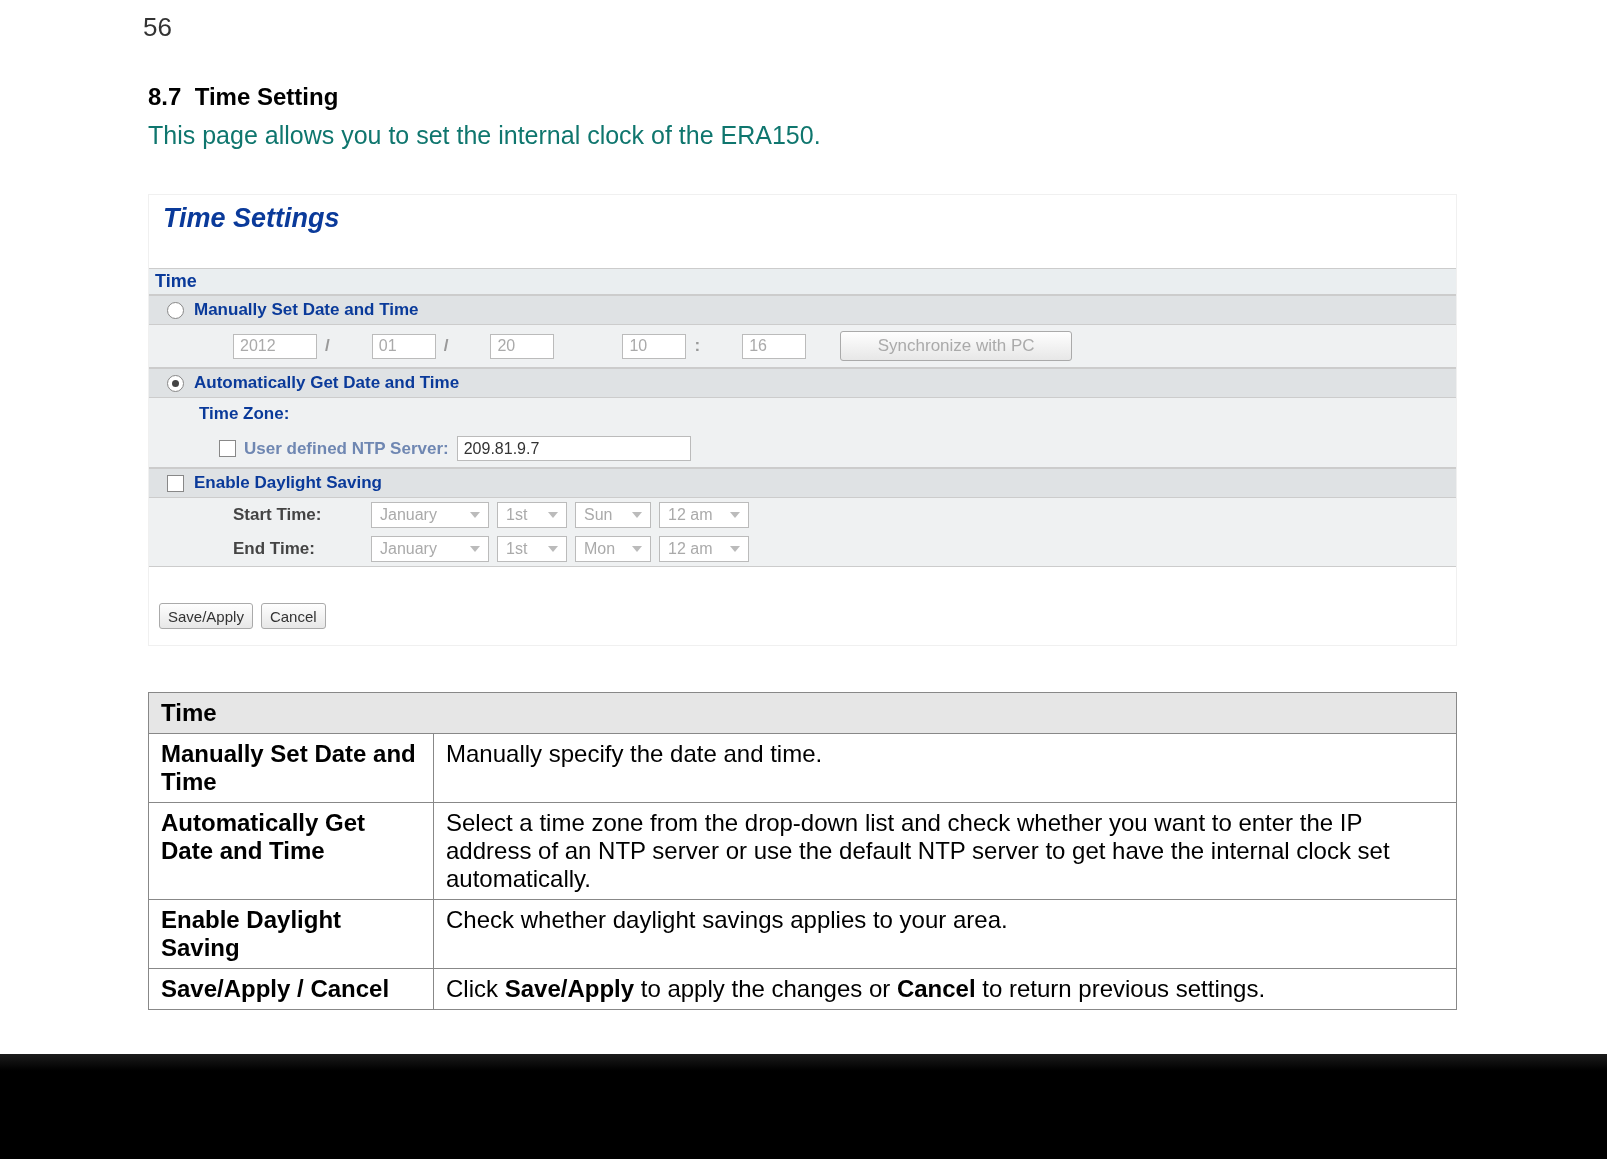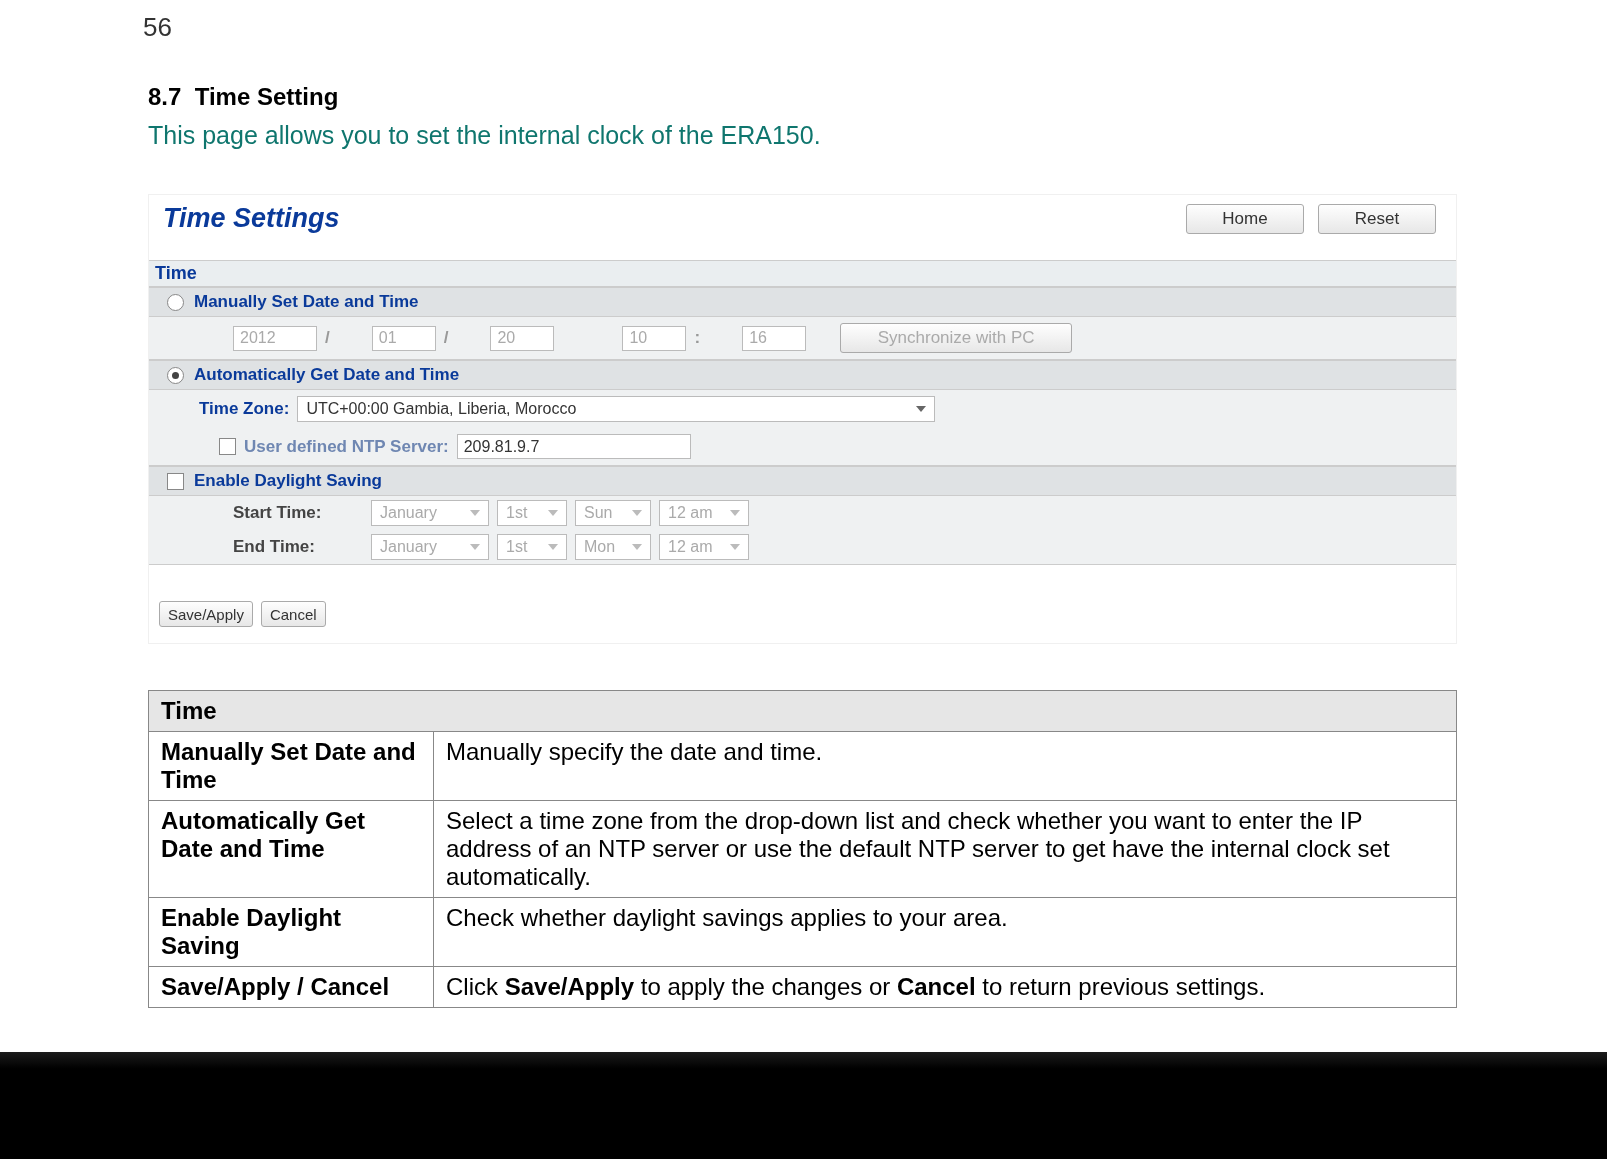--- a/index.html
+++ b/index.html
@@ -32,22 +32,21 @@
   }
 
   
   .screenshot {
     margin: 0 0 46px 0;
     border: 1px solid #f0f0f0;
   }
   .shot-header {
     display: flex;
     align-items: center;
-    justify-content: space-between;
-    padding: 8px 20px 26px 8px;
+    padding: 8px 20px 34px 8px;
     background: #fff;
   }
   .shot-title {
     color: #0a3a9a;
     font-family: Arial, sans-serif;
     font-size: 27px;
     font-weight: 700;
     font-style: italic;
     padding-left: 6px;
   }
@@ -227,24 +226,20 @@
 
   <div class="content">
     <h2 class="section-title">
       <span>8.7</span>&nbsp;&nbsp;<span>Time Setting</span>
     </h2>
     <p class="section-intro">This page allows you to set the internal clock of the ERA150.</p>
 
     <div class="screenshot">
       <div class="shot-header">
         <div class="shot-title">Time Settings</div>
-        <div class="shot-buttons">
-          <span class="btn wide">Home</span>
-          <span class="btn wide">Reset</span>
-        </div>
       </div>
 
       <div class="bar section">Time</div>
 
       <div class="bar option">
         <span class="radio"></span>
         <span>Manually Set Date and Time</span>
       </div>
       <div class="row">
         <span class="input dim" style="width:70px">2012</span>
@@ -259,24 +254,20 @@
         <span style="width:18px"></span>
         <span class="btn" style="color:#aaa;width:210px">Synchronize with PC</span>
       </div>
 
       <div class="bar option">
         <span class="radio selected"></span>
         <span>Automatically Get Date and Time</span>
       </div>
       <div class="row" style="border-bottom:none">
         <span class="lbl">Time Zone:</span>
-        <span class="select" style="width:620px">
-          <span>UTC+00:00 Gambia, Liberia, Morocco</span>
-          <span class="caret"></span>
-        </span>
       </div>
       <div class="row indent2">
         <span class="checkbox"></span>
         <span class="lbl dim">User defined NTP Server:</span>
         <span class="input" style="width:220px;color:#333">209.81.9.7</span>
       </div>
 
       <div class="bar option">
         <span class="checkbox"></span>
         <span>Enable Daylight Saving</span>

